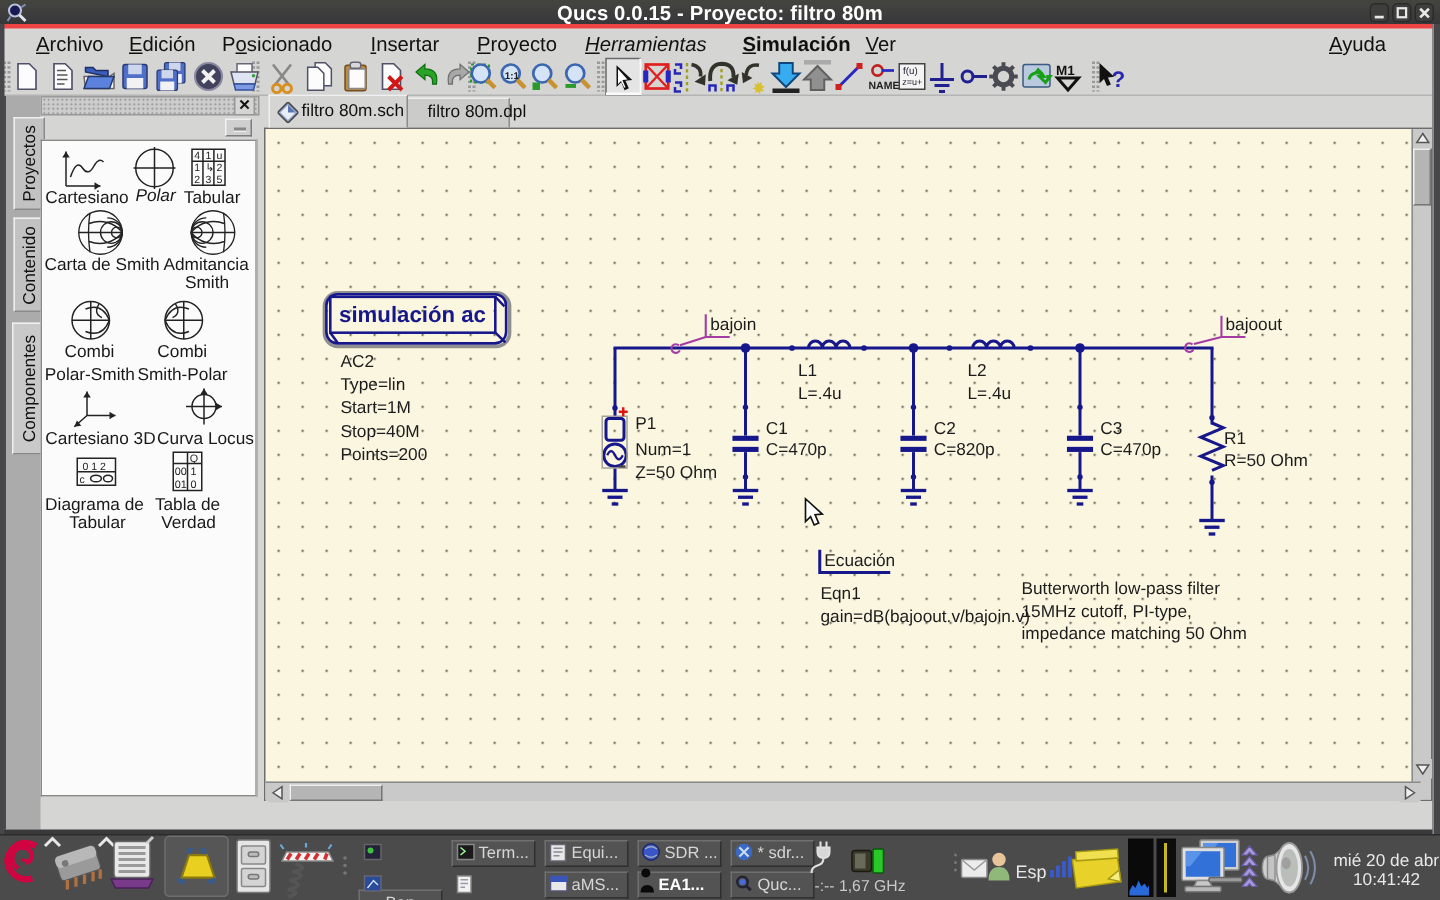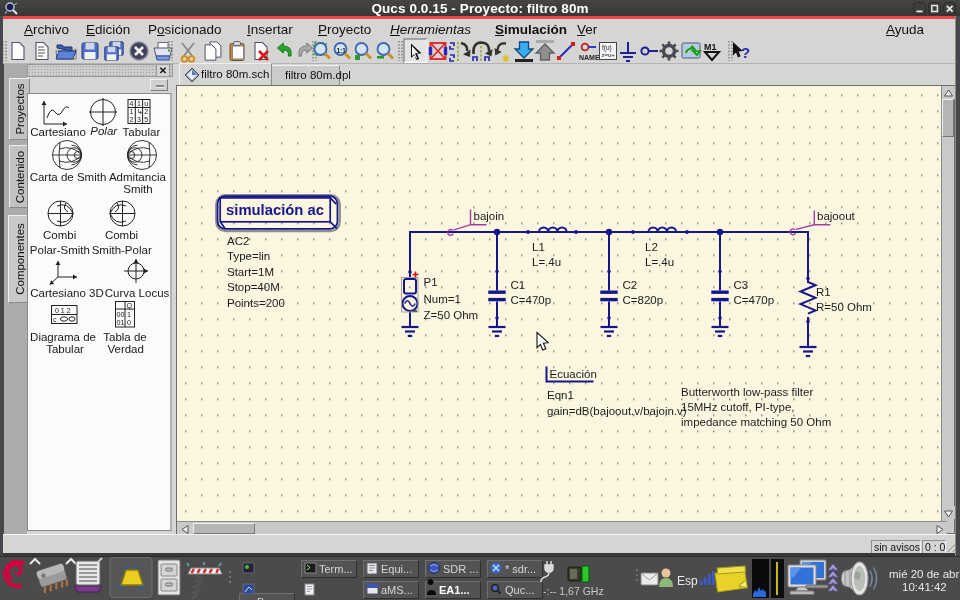--- a/index.html
+++ b/index.html
@@ -529,28 +529,20 @@
       <div class="sbbtn" style="left:2px; top:0; width:13px; height:13px;">
         <svg width="13" height="13">
             <path d="M3 6.5 L9 2.5 V10.5 Z" fill="#efefef" stroke="#555"></path>
           </svg></div>
       <div class="sbthumb" style="left:16px; top:1px; width:62px; height:11px;"></div>
       <div class="sbbtn" style="left:756px; top:0; width:13px; height:13px;">
         <svg width="13" height="13">
             <path d="M10 6.5 L4 2.5 V10.5 Z" fill="#efefef" stroke="#555"></path>
           </svg></div>
     </div>
-    <div id="statusbar">
-      <div class="spanel" style="left:871px; width:50px;">sin avisos</div>
-      <div class="spanel" style="left:922px; width:24px;">0 : 0</div>
-      <svg class="abs" style="left:946px; top:5px;" width="13" height="13">
-          <path d="M12 2 L2 12 M12 7 L7 12 M12 12 l-1 0" stroke="#9a9a9a" stroke-width="1.5"></path>
-          <path d="M12 3.2 L3.2 12 M12 8.2 L8.2 12" stroke="#efefef" stroke-width="1"></path>
-        </svg>
-    </div>
     <div id="winbottom"></div>
     <div class="abs" style="left:0; top:16px; width:3px; height:540px; background:#47474b;"></div>
     <div class="abs" style="left:955px; top:16px; width:5px; height:540px; background:#47474b; border-left:1px solid #8a8a8a;"></div>
   </div>
   <div id="taskbar">
     <div class="tkbtn" style="left:239px; top:3px;margin-top:48px;">gkre...</div>
     <div class="tkbtn" style="left:301px; top:3px;">Term...</div>
     <div class="tkbtn" style="left:363px; top:3px;">Equi...</div>
     <div class="tkbtn" style="left:425px; top:3px;">SDR ...</div>
     <div class="tkbtn" style="left:487px; top:3px;">* sdr...</div>

